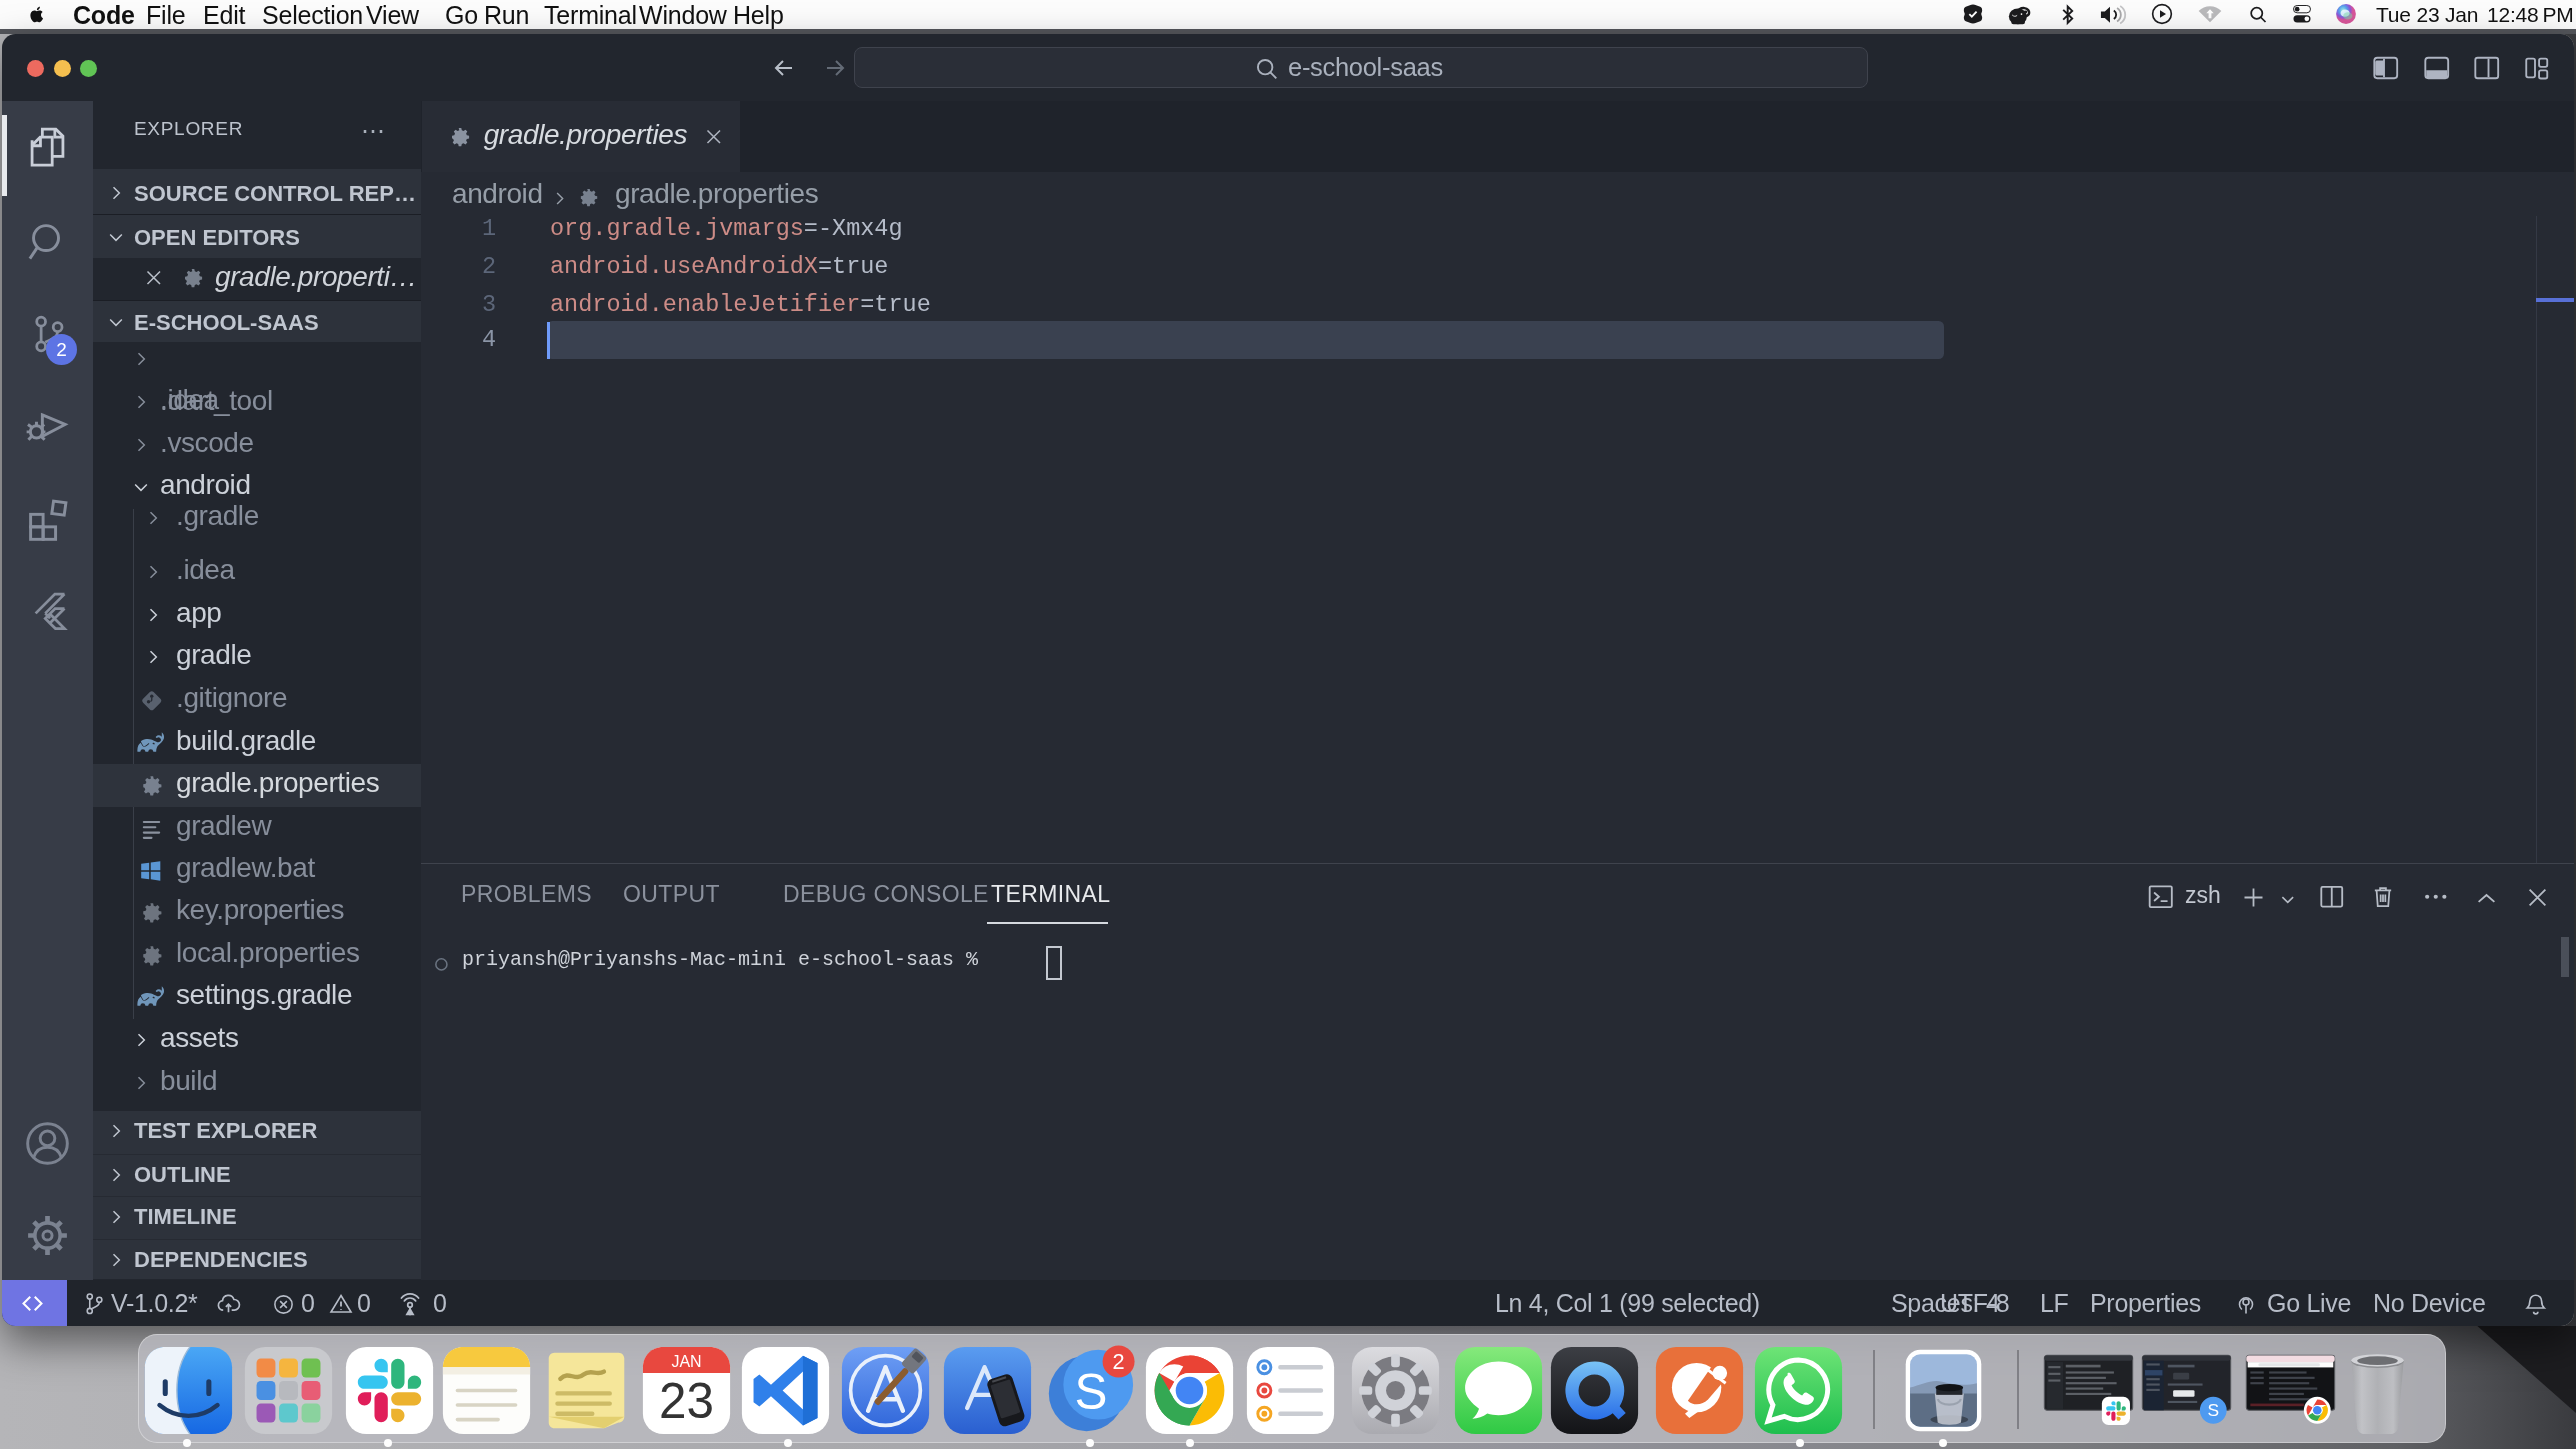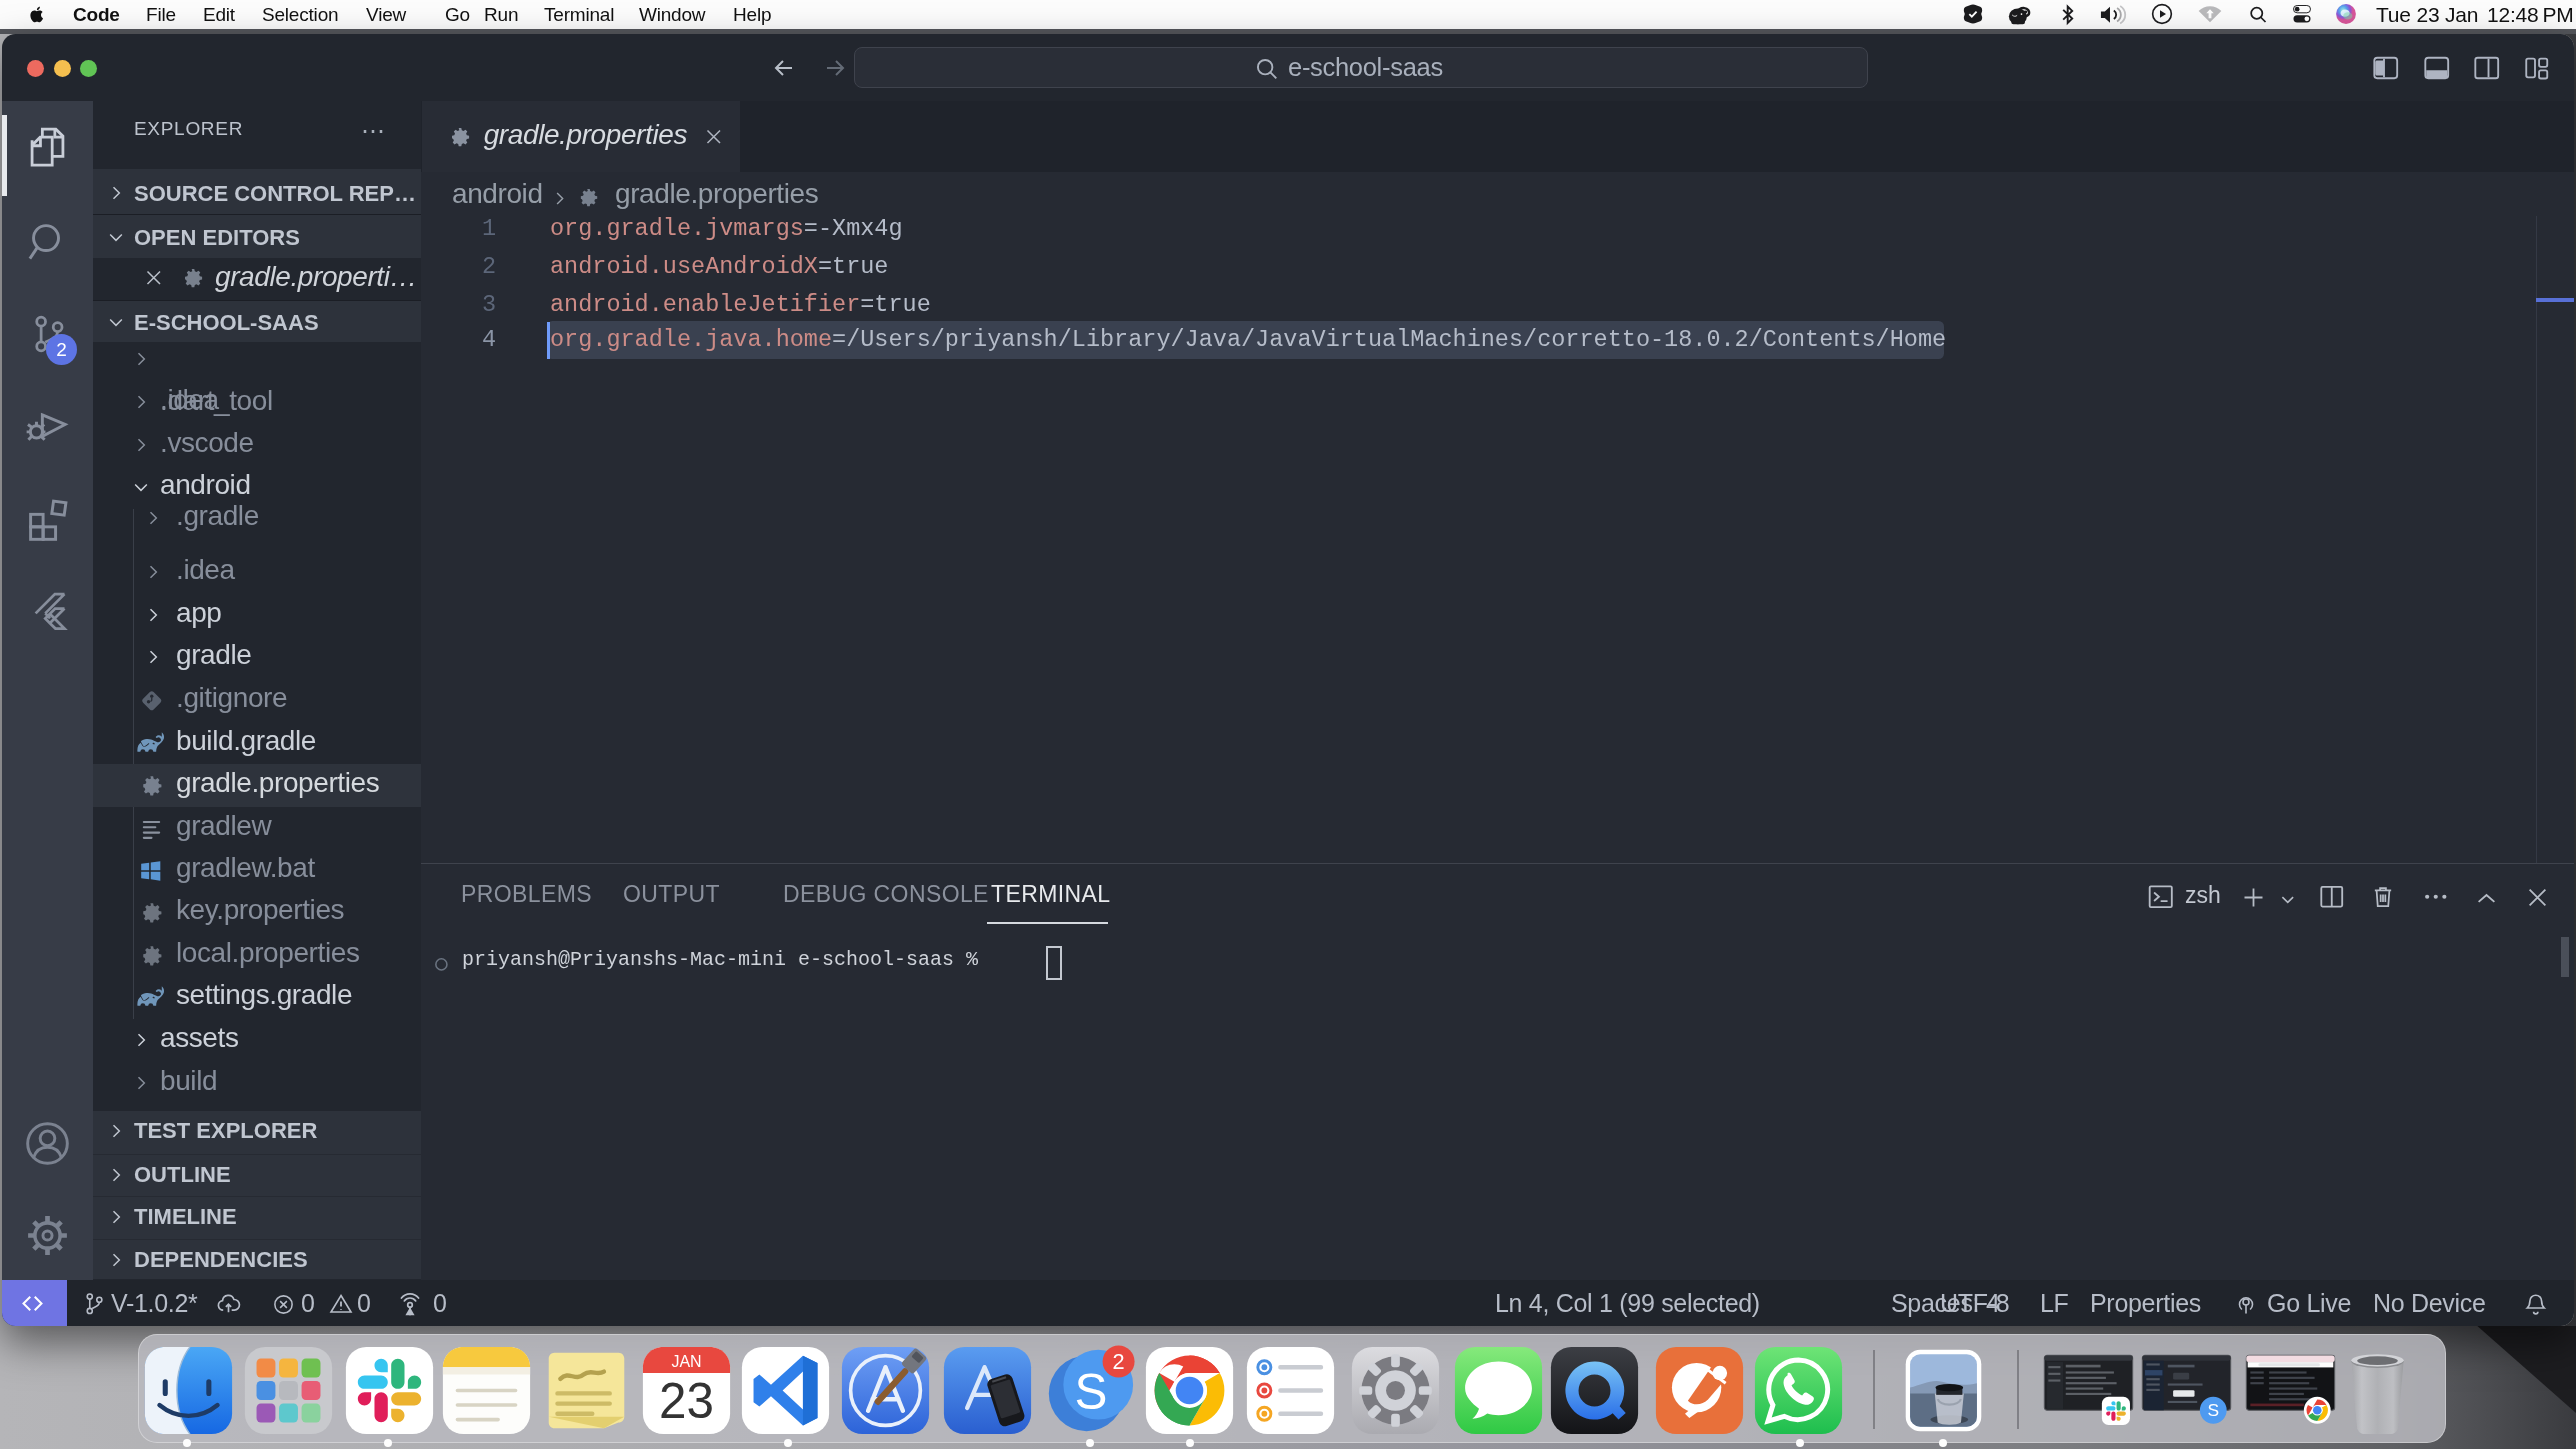--- a/index.html
+++ b/index.html
@@ -6,21 +6,21 @@
   html,body { width:2576px; height:1449px; overflow:hidden; }
   body {
     will-change: transform;
     font-family:"Liberation Sans", sans-serif;
     background:linear-gradient(to right,#b5b5b8 0%,#a8a8ac 35%,#93939b 60%,#7b7c80 80%,#5f6064 93%,#3a3b3f 100%);
     position:relative;
   }
   .abs { position:absolute; }
   
   #menubar { position:absolute; left:0; top:0; width:2576px; height:29px; background:#fcfcfc; color:#111; }
-  .mitem { position:absolute; top:0; height:29px; line-height:30px; font-size:19px; letter-spacing:-0.2px; }
+  .mitem { position:absolute; top:0; height:29px; line-height:30px; font-size:25px; letter-spacing:-0.2px; }
   
   #win { position:absolute; left:2px; top:34px; width:2572px; height:1292px; background:#a3a3a3; border-radius:13.4px; overflow:hidden; box-shadow:0 17px 40px rgba(0,0,0,0.5); }
   #titlebar { position:absolute; left:0; top:0; width:2572px; height:67px; background:#22262e; }
   .tl { position:absolute; top:26px; width:17.4px; height:17.4px; border-radius:50%; }
   #searchbox { position:absolute; left:852px; top:13.4px; width:1014px; height:41px; background:#2a2e37; border:1.3px solid #3f434d; border-radius:8px; color:#a9b0bc; font-size:25.5px; line-height:38px; padding-left:433px; letter-spacing:-0.3px; }
   
   #activitybar { position:absolute; left:0; top:67px; width:91px; height:1179px; background:#373c47; }
   
   #sidebar { position:absolute; left:91px; top:67px; width:329px; height:1179px; background:#22262e; color:#aeb4bf; }
   .sechead { position:absolute; left:0; width:329px; background:#2d323b; font-weight:bold; color:#bcc2cc; }
@@ -413,21 +413,20 @@
       </div>
       <div id="code">
         <div class="abs" style="left:126px;top:220px;width:1397px;height:38px;background:#3a4150;border-radius:5.4px;"></div>
         <div class="ln" style="top:109px;">1</div>
         <div class="ln" style="top:147px;">2</div>
         <div class="ln" style="top:185px;">3</div>
         <div class="ln" style="top:220px;color:#8b95a7;">4</div>
         <div class="cl" style="left:129px;top:109px;"><span class="salmon">org.gradle.jvmargs</span><span class="val">=-Xmx4g</span></div>
         <div class="cl" style="left:129px;top:147px;"><span class="salmon">android.useAndroidX</span><span class="val">=true</span></div>
         <div class="cl" style="left:129px;top:185px;"><span class="salmon">android.enableJetifier</span><span class="val">=true</span></div>
-        <div class="cl" style="left:129px;top:220px;"><span class="salmon">org.gradle.java.home</span><span class="val">=/Users/priyansh/Library/Java/JavaVirtualMachines/corretto-18.0.2/Contents/Home</span></div>
         <div class="abs" style="left:126px;top:221px;width:3.4px;height:37px;background:#6f9bfa;"></div>
         <div class="abs" style="left:2115px;top:115px;width:1.3px;height:647px;background:#343945;"></div>
         <div class="abs" style="left:2115px;top:197px;width:38px;height:4px;background:#5870d6;"></div>
       </div>
     </div>
     <div id="panel">
       <div class="ptab" style="left:40px;">PROBLEMS</div>
       <div class="ptab" style="left:202px;">OUTPUT</div>
       <div class="ptab" style="left:338px;margin-left:24px;">DEBUG CONSOLE</div>
       <div class="ptab" style="left:570px;color:#e8eaed;">TERMINAL</div>

